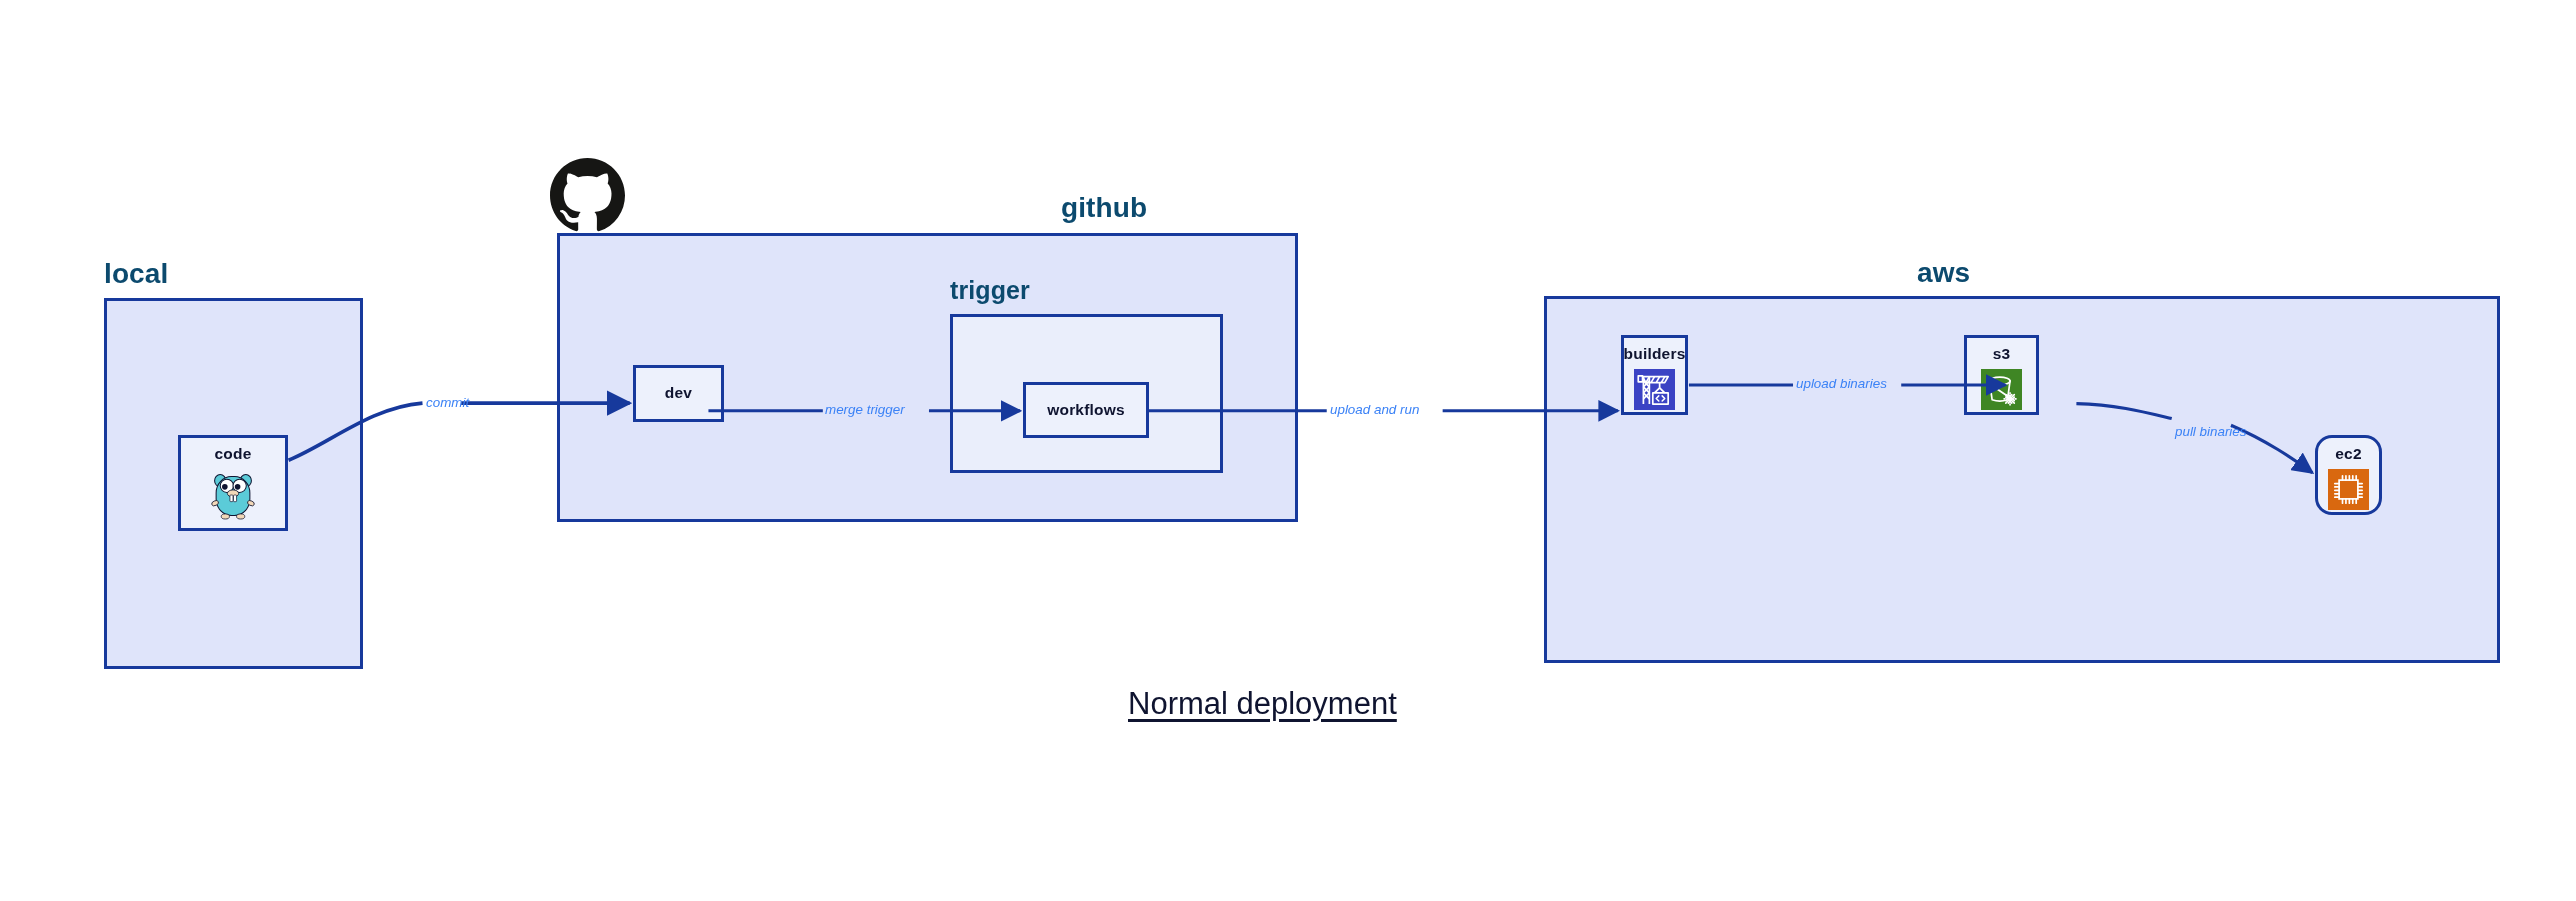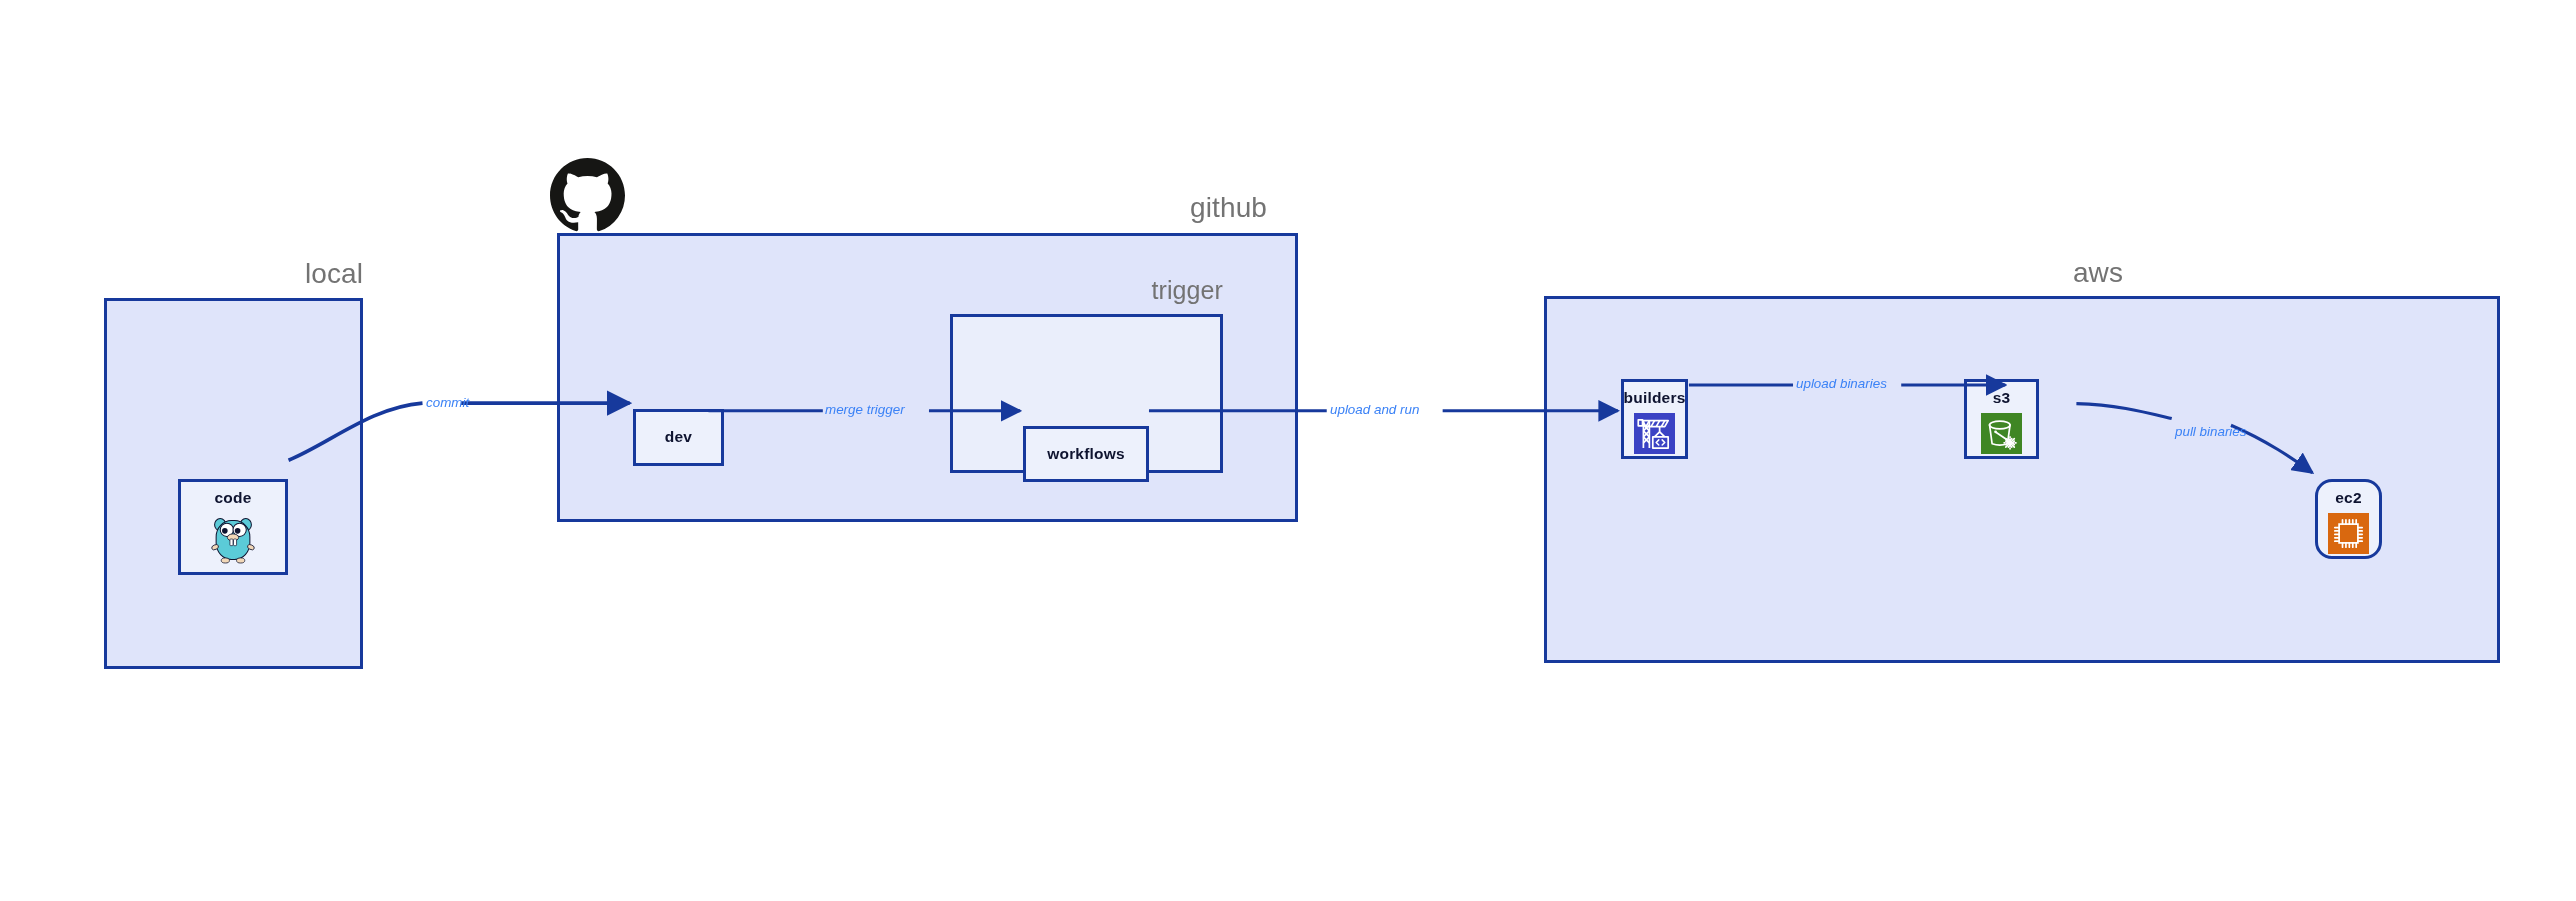--- a/index.html
+++ b/index.html
@@ -20,46 +20,45 @@
 
   
   .zone {
     position: absolute;
     background: #DFE4FA;
     border: 3.1px solid #17399C;
     box-sizing: border-box;
   }
   .zone-label {
     position: absolute;
-    color: #737373;
+    color: #0c4a6e;
     font-size: 28px;
-    font-weight: 400;
+    font-weight: 700;
     letter-spacing: 0.1px;
     white-space: nowrap;
-    text-align: right;
+    text-align: left;
   }
 
   
   .subzone {
     position: absolute;
     background: #EAEEFB;
     border: 3.1px solid #17399C;
     box-sizing: border-box;
   }
 
   
   .node {
     position: absolute;
     background: #EDF1FC;
     border: 3.1px solid #17399C;
     box-sizing: border-box;
     display: flex;
     flex-direction: column;
     align-items: center;
-    margin-top: 44px;
   }
   .node-label {
     color: #0F1430;
     font-size: 15.5px;
     font-weight: bold;
     white-space: nowrap;
     margin-top: 7.2px;
     letter-spacing: 0.2px;
   }
   .node-icon {
@@ -280,15 +279,16 @@
   <div class="edge-label" style="left:426px; top:395px;">commit</div>
 
   <div class="edge-label" style="left:825px; top:402px;">merge trigger</div>
 
   <div class="edge-label" style="left:1330px; top:402px;">upload and run</div>
 
   <div class="edge-label" style="left:1796px; top:376px;">upload binaries</div>
 
   <div class="edge-label" style="left:2175px; top:424px;font-style:italic;">pull binaries</div>
 
+  <div id="diagram-title" style="left:1128px; top:686px;">Normal deployment</div>
 
 </div>
 
 
 </body></html>

